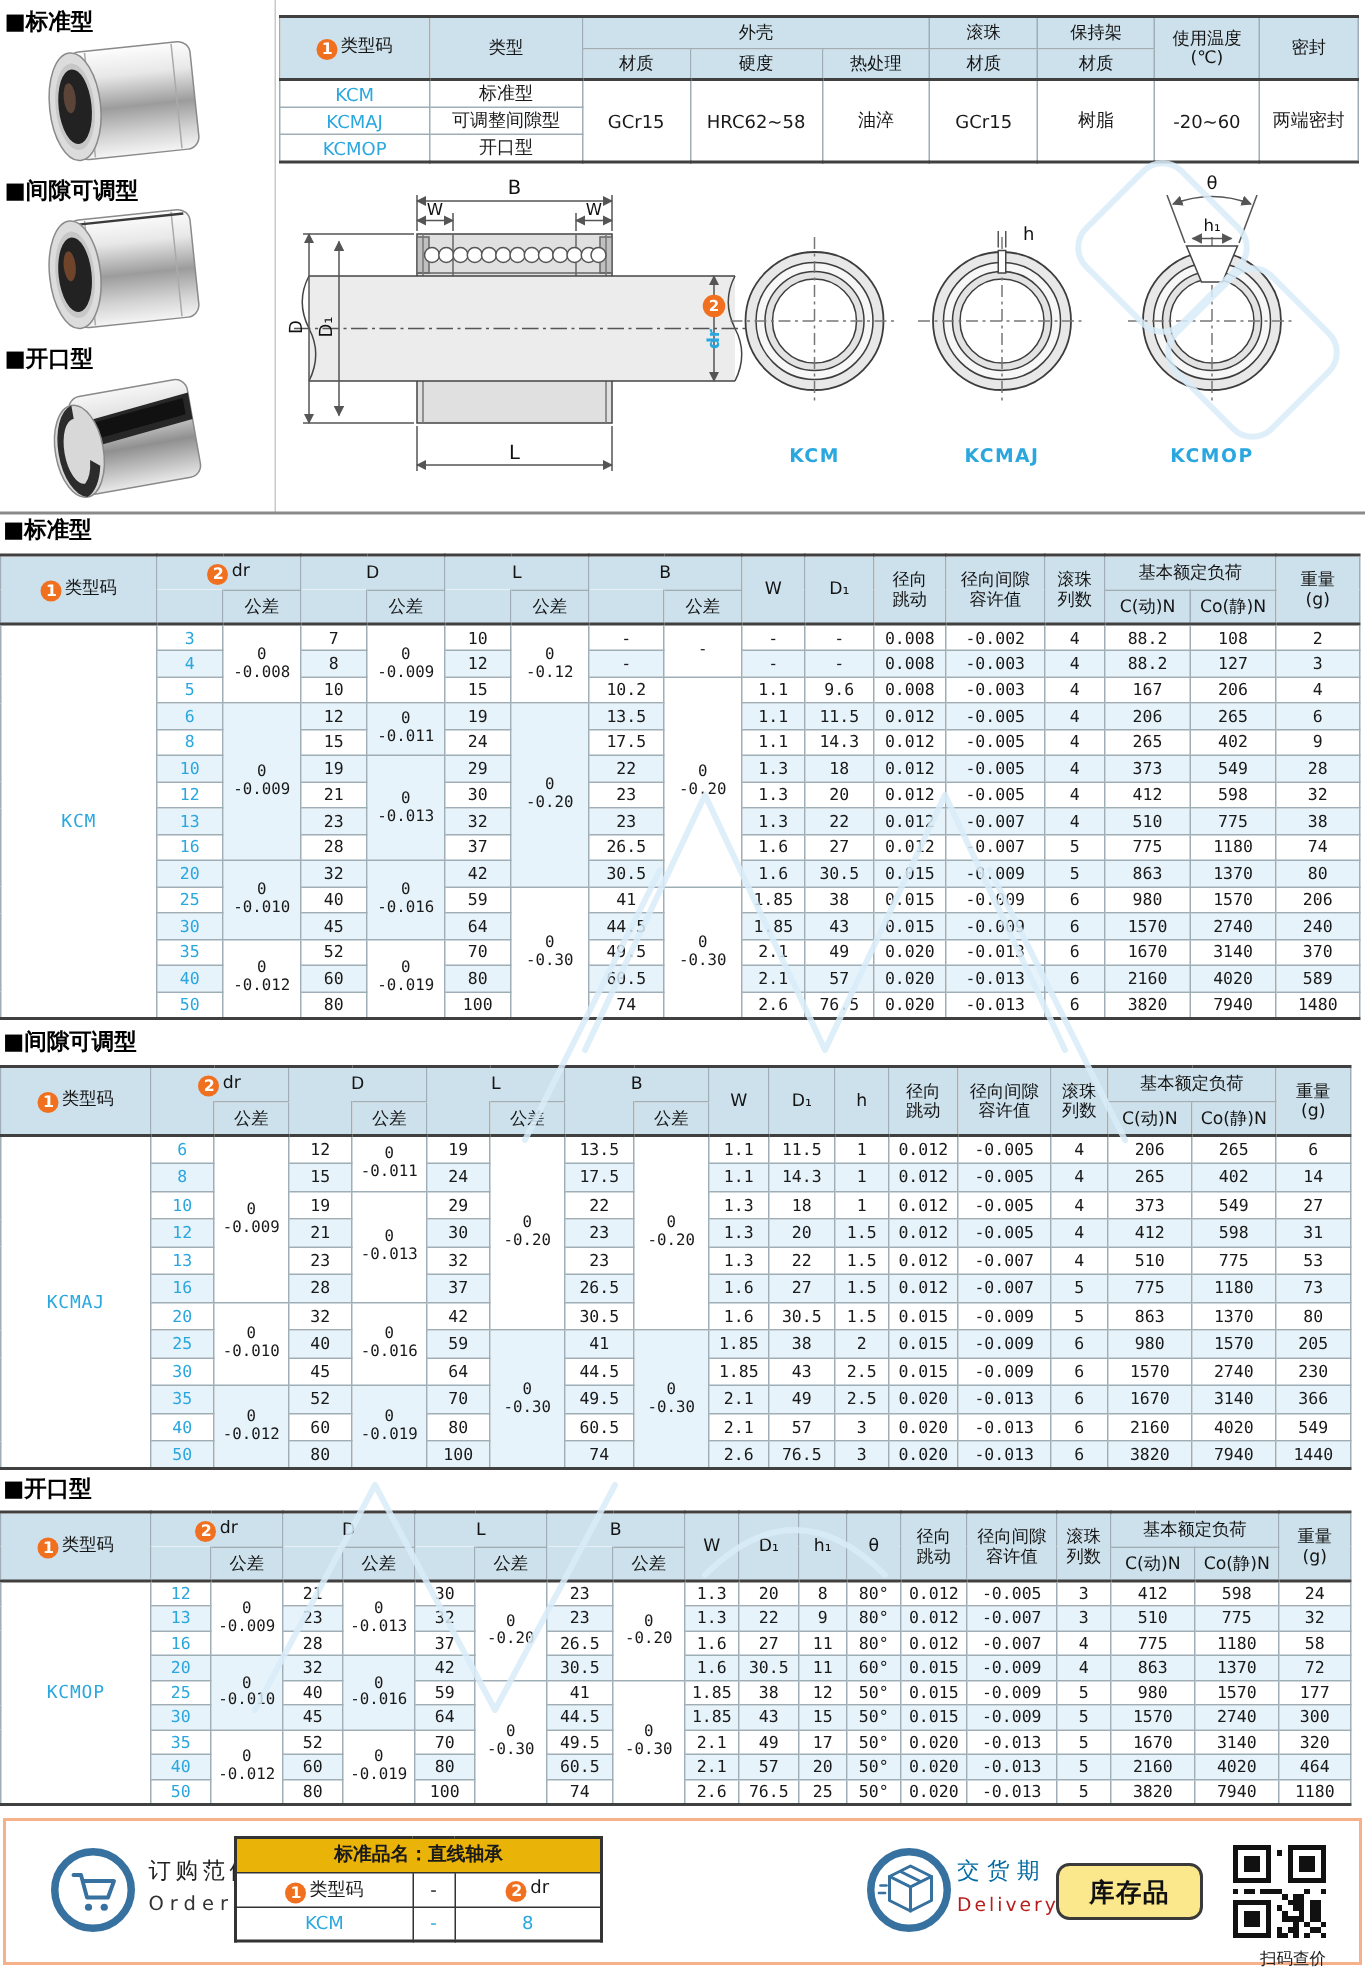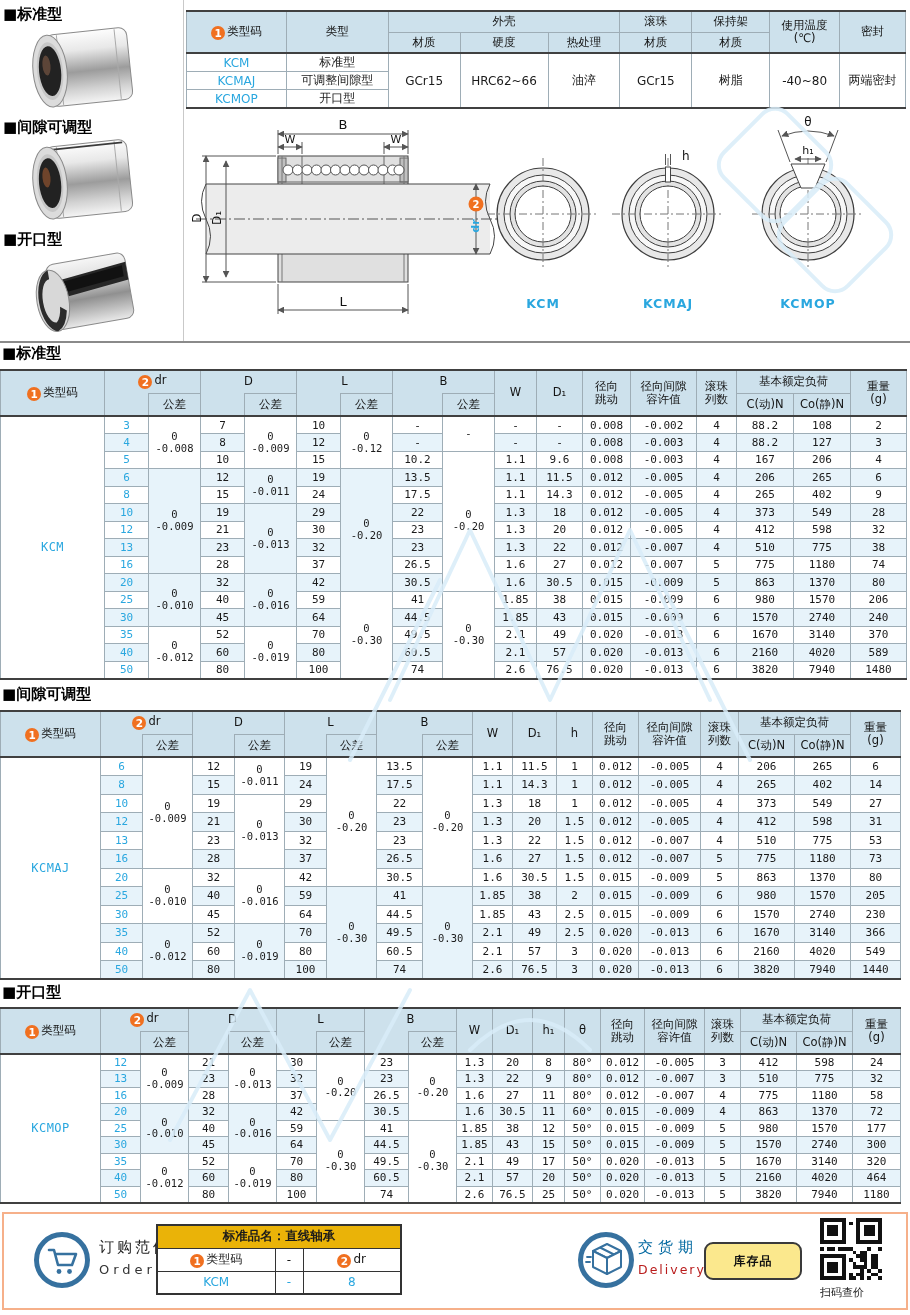--- a/index.html
+++ b/index.html
@@ -45,23 +45,23 @@
   .vdiv{position:absolute;left:183px;top:0;width:1px;height:342px;background:#c9c9c9;}
   .hdiv{position:absolute;left:0;top:341px;width:910px;height:2px;background:#8a8a8a;}
   .sec-title{position:absolute;left:2px;font-size:15px;font-weight:bold;color:#000;z-index:1;}
   
   .footer-box{position:absolute;left:2px;top:1212px;width:902px;height:94px;border:2px solid #f6b08a;background:#fff;}
   .ord-zh{position:absolute;left:95px;top:24px;font-size:15px;color:#222;letter-spacing:3px;}
   .ord-en{position:absolute;left:95px;top:48px;font-size:13px;color:#333;letter-spacing:4px;}
   .del-zh{position:absolute;left:634px;top:24px;font-size:15px;color:#0369a1;letter-spacing:5px;}
   .del-en{position:absolute;left:634px;top:48px;font-size:12.5px;color:#b91c1c;letter-spacing:2px;}
   .stock-badge{position:absolute;left:700px;top:28px;width:94px;height:34px;background:#fbe88d;
-               border:2px solid #3a3a3a;border-radius:9px;font-size:12px;font-weight:bold;color:#111;
+               border:2px solid #3a3a3a;border-radius:9px;font-size:17px;font-weight:bold;color:#111;
                display:flex;align-items:center;justify-content:center;letter-spacing:1px;}
-  .qr-wrap{position:absolute;left:816px;top:4px;width:64px;text-align:left;}
+  .qr-wrap{position:absolute;left:816px;top:16px;width:64px;text-align:right;font-family:Liberation Mono, monospace;}
   .qr-cap{font-size:11px;color:#222;margin-top:1px;}
   .wm{position:absolute;left:140px;top:60px;z-index:2;pointer-events:none;opacity:.85;}
   svg text{font-family:"DejaVu Sans","Liberation Sans",sans-serif;}
 </style>
 </head>
 <body>
 
 <div class="page">
 
   <div class="left-label" style="top:5px">■标准型</div>
@@ -166,25 +166,25 @@
             <th>热处理</th>
             <th>材质</th>
             <th>材质</th>
           </tr>
         </thead>
         <tbody>
           <tr>
             <td class="code">KCM</td>
             <td>标准型</td>
             <td rowspan="3">GCr15</td>
-            <td rowspan="3">HRC62~66</td>
+            <td rowspan="3">HRC62~58</td>
             <td rowspan="3">油淬</td>
             <td rowspan="3">GCr15</td>
             <td rowspan="3">树脂</td>
-            <td rowspan="3">-40~80</td>
+            <td rowspan="3">-20~60</td>
             <td rowspan="3">两端密封</td>
           </tr>
           <tr>
             <td class="code">KCMAJ</td>
             <td>可调整间隙型</td>
           </tr>
           <tr>
             <td class="code">KCMOP</td>
             <td>开口型</td>
           </tr>

